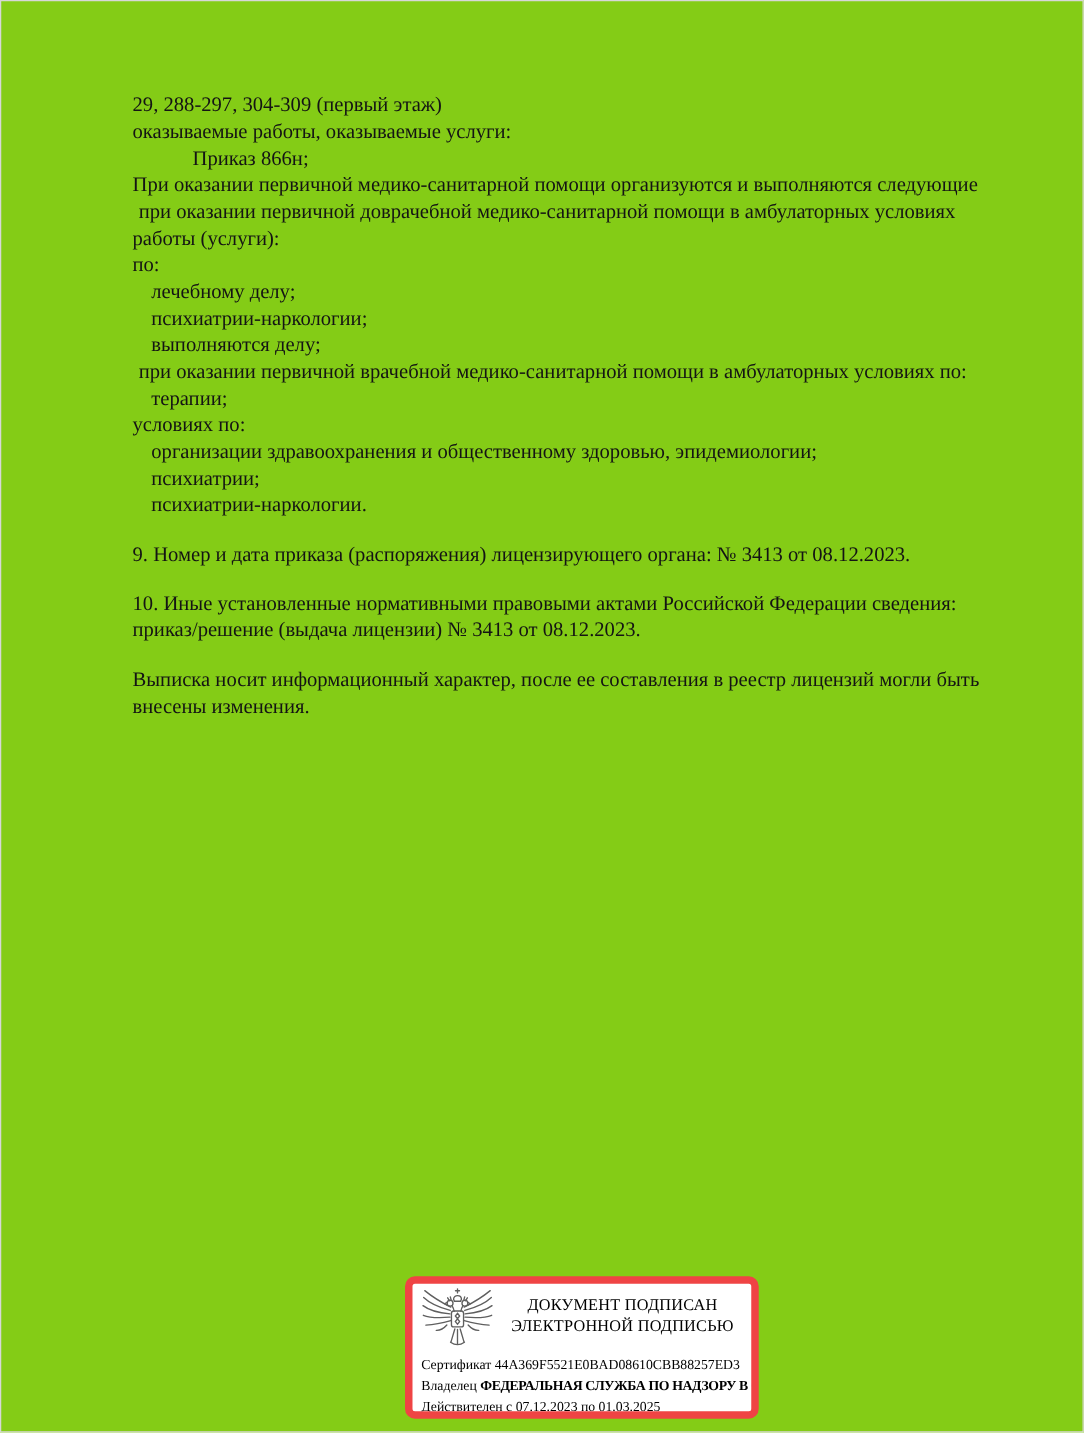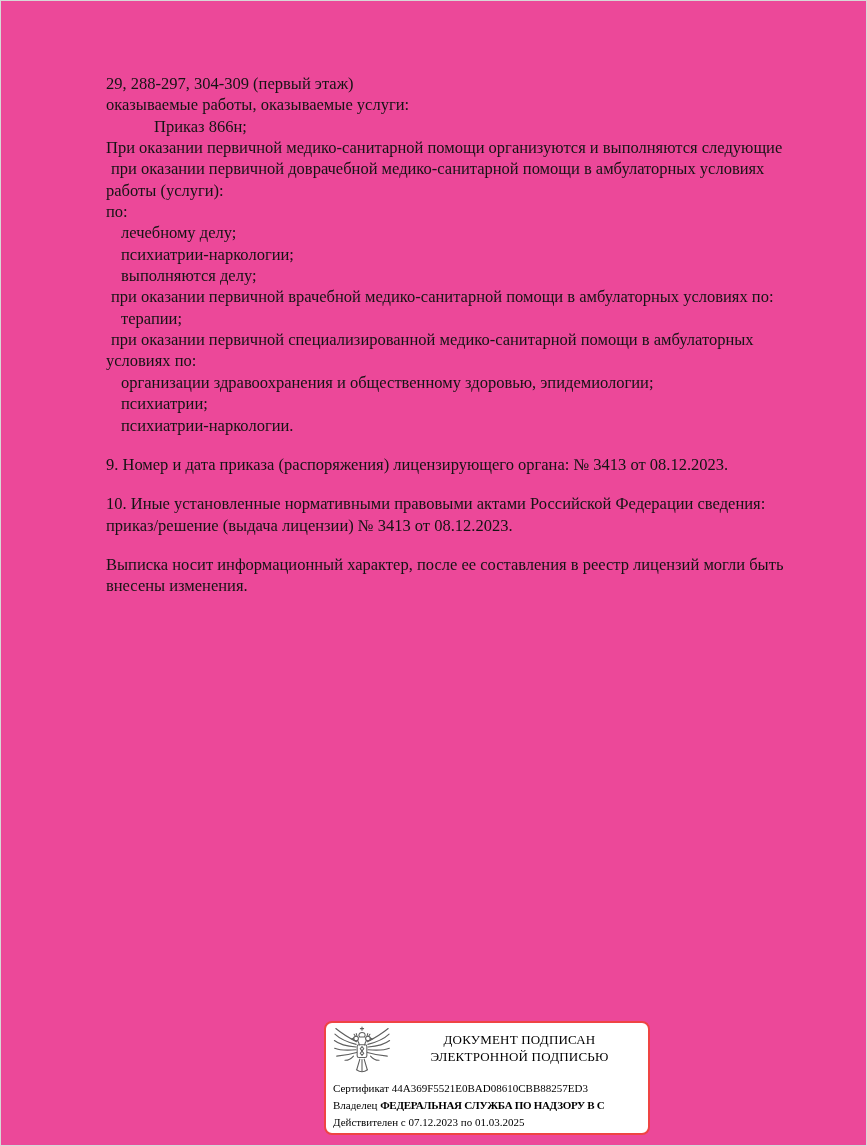--- a/index.html
+++ b/index.html
@@ -5,21 +5,21 @@
   html, body {
     margin: 0;
     padding: 0;
     background: #ffffff;
   }
   .page {
     position: relative;
     width: 867px;
     height: 1146px;
     box-sizing: border-box;
-    background: #ec4899;
+    background: #84cc16;
     border: 1px solid #d7d7d7;
     overflow: hidden;
     font-family: "Liberation Serif", "DejaVu Serif", serif;
     color: #141414;
   }
   .doc-text {
     position: absolute;
     left: 105px;
     top: 72px;
     width: 715px;
@@ -30,24 +30,24 @@
   .para + .para { margin-top: 18px; }
   .line {
     white-space: pre;
     min-height: 21.35px;
   }
   
   .stamp {
     position: absolute;
     left: 323px;
     top: 1020px;
-    width: 326px;
+    width: 283px;
     height: 114px;
     box-sizing: border-box;
-    border: 2px solid #ef4444;
+    border: 6px solid #ef4444;
     border-radius: 8px;
     background: #ffffff;
     overflow: hidden;
     color: #000000;
   }
   .stamp-top {
     display: flex;
     align-items: flex-start;
   }
   .emblem {
@@ -94,21 +94,20 @@
         <div class="line" style="padding-left: 0px; margin-left: 48px;">Приказ 866н;</div>
         <div class="line" style="padding-left: 0px;">При оказании первичной медико-санитарной помощи организуются и выполняются следующие</div>
         <div class="line" style="padding-left: 5px;">при оказании первичной доврачебной медико-санитарной помощи в амбулаторных условиях</div>
         <div class="line" style="padding-left: 0px;">работы (услуги):</div>
         <div class="line" style="padding-left: 0px;">по:</div>
         <div class="line" style="padding-left: 15px;">лечебному делу;</div>
         <div class="line" style="padding-left: 15px;">психиатрии-наркологии;</div>
         <div class="line" style="padding-left: 15px;">выполняются делу;</div>
         <div class="line" style="padding-left: 5px;">при оказании первичной врачебной медико-санитарной помощи в амбулаторных условиях по:</div>
         <div class="line" style="padding-left: 15px;">терапии;</div>
-        <div class="line" style="padding-left: 5px;">при оказании первичной специализированной медико-санитарной помощи в амбулаторных</div>
         <div class="line" style="padding-left: 0px;">условиях по:</div>
         <div class="line" style="padding-left: 15px;">организации здравоохранения и общественному здоровью, эпидемиологии;</div>
         <div class="line" style="padding-left: 15px;">психиатрии;</div>
         <div class="line" style="padding-left: 15px;">психиатрии-наркологии.</div>
       </div>
       <div class="para">
         <div class="line" style="padding-left: 0px;">9. Номер и дата приказа (распоряжения) лицензирующего органа: № 3413 от 08.12.2023.</div>
       </div>
       <div class="para">
         <div class="line" style="padding-left: 0px;">10. Иные установленные нормативными правовыми актами Российской Федерации сведения:</div>

